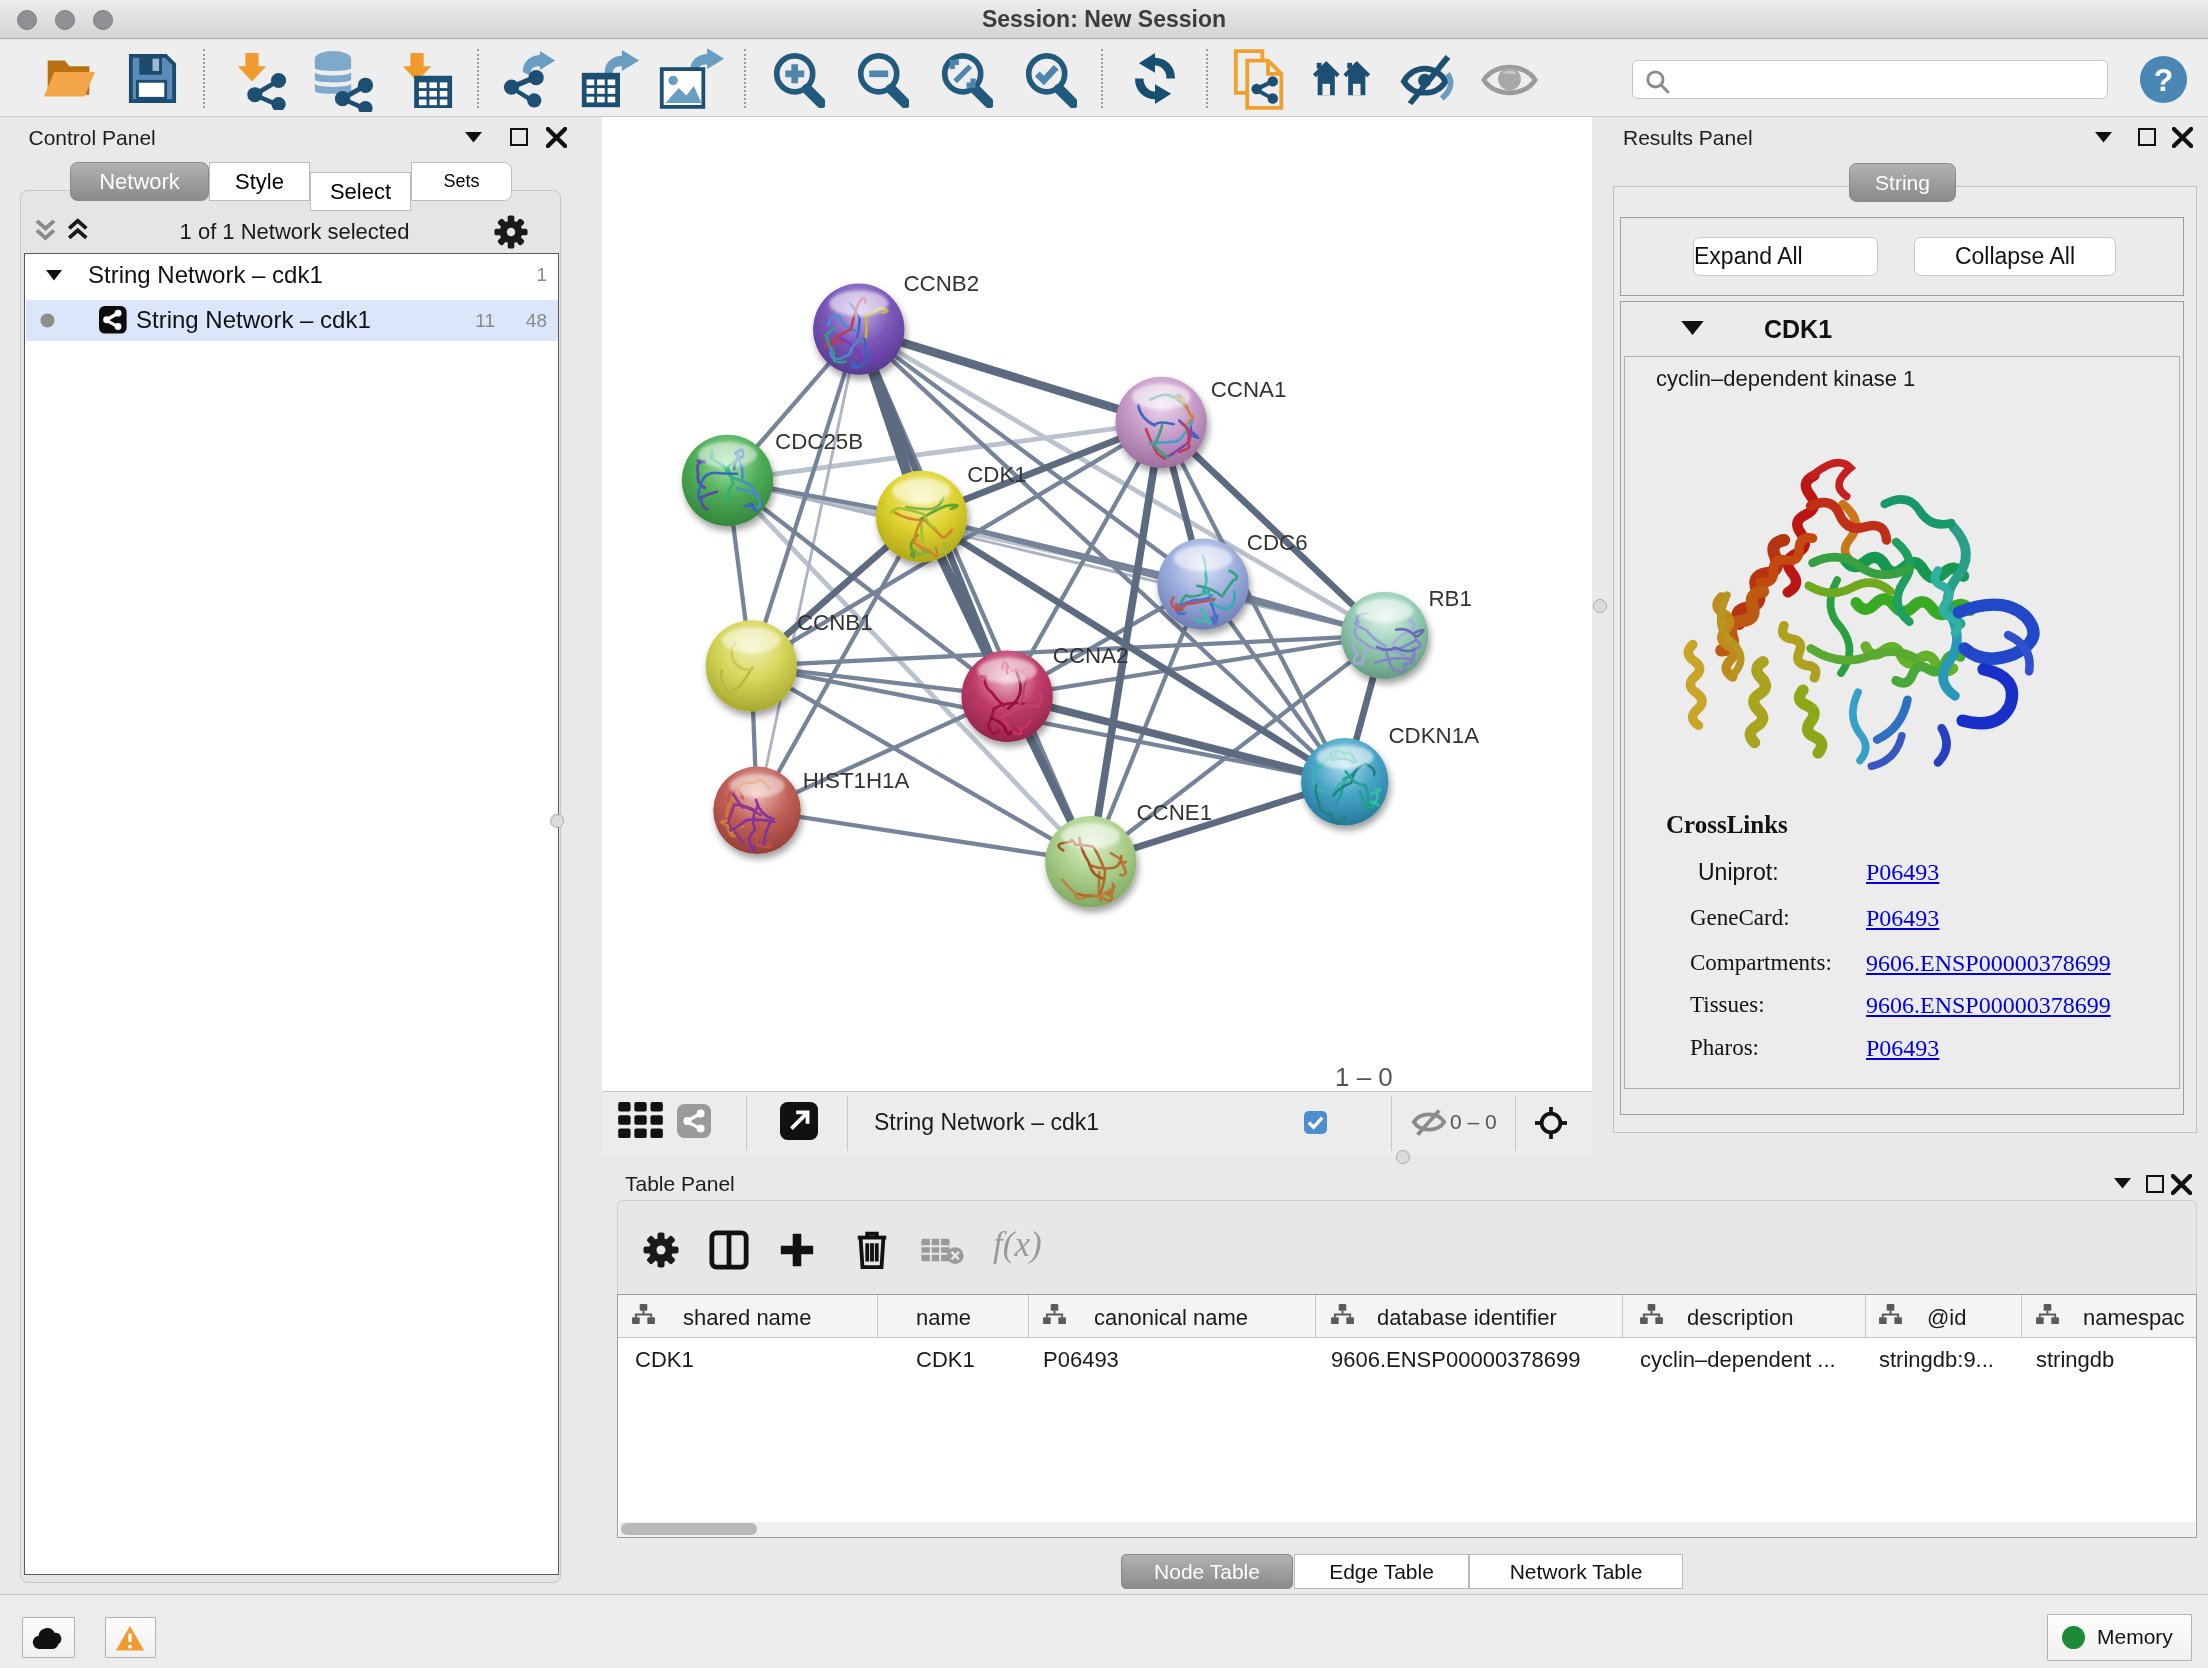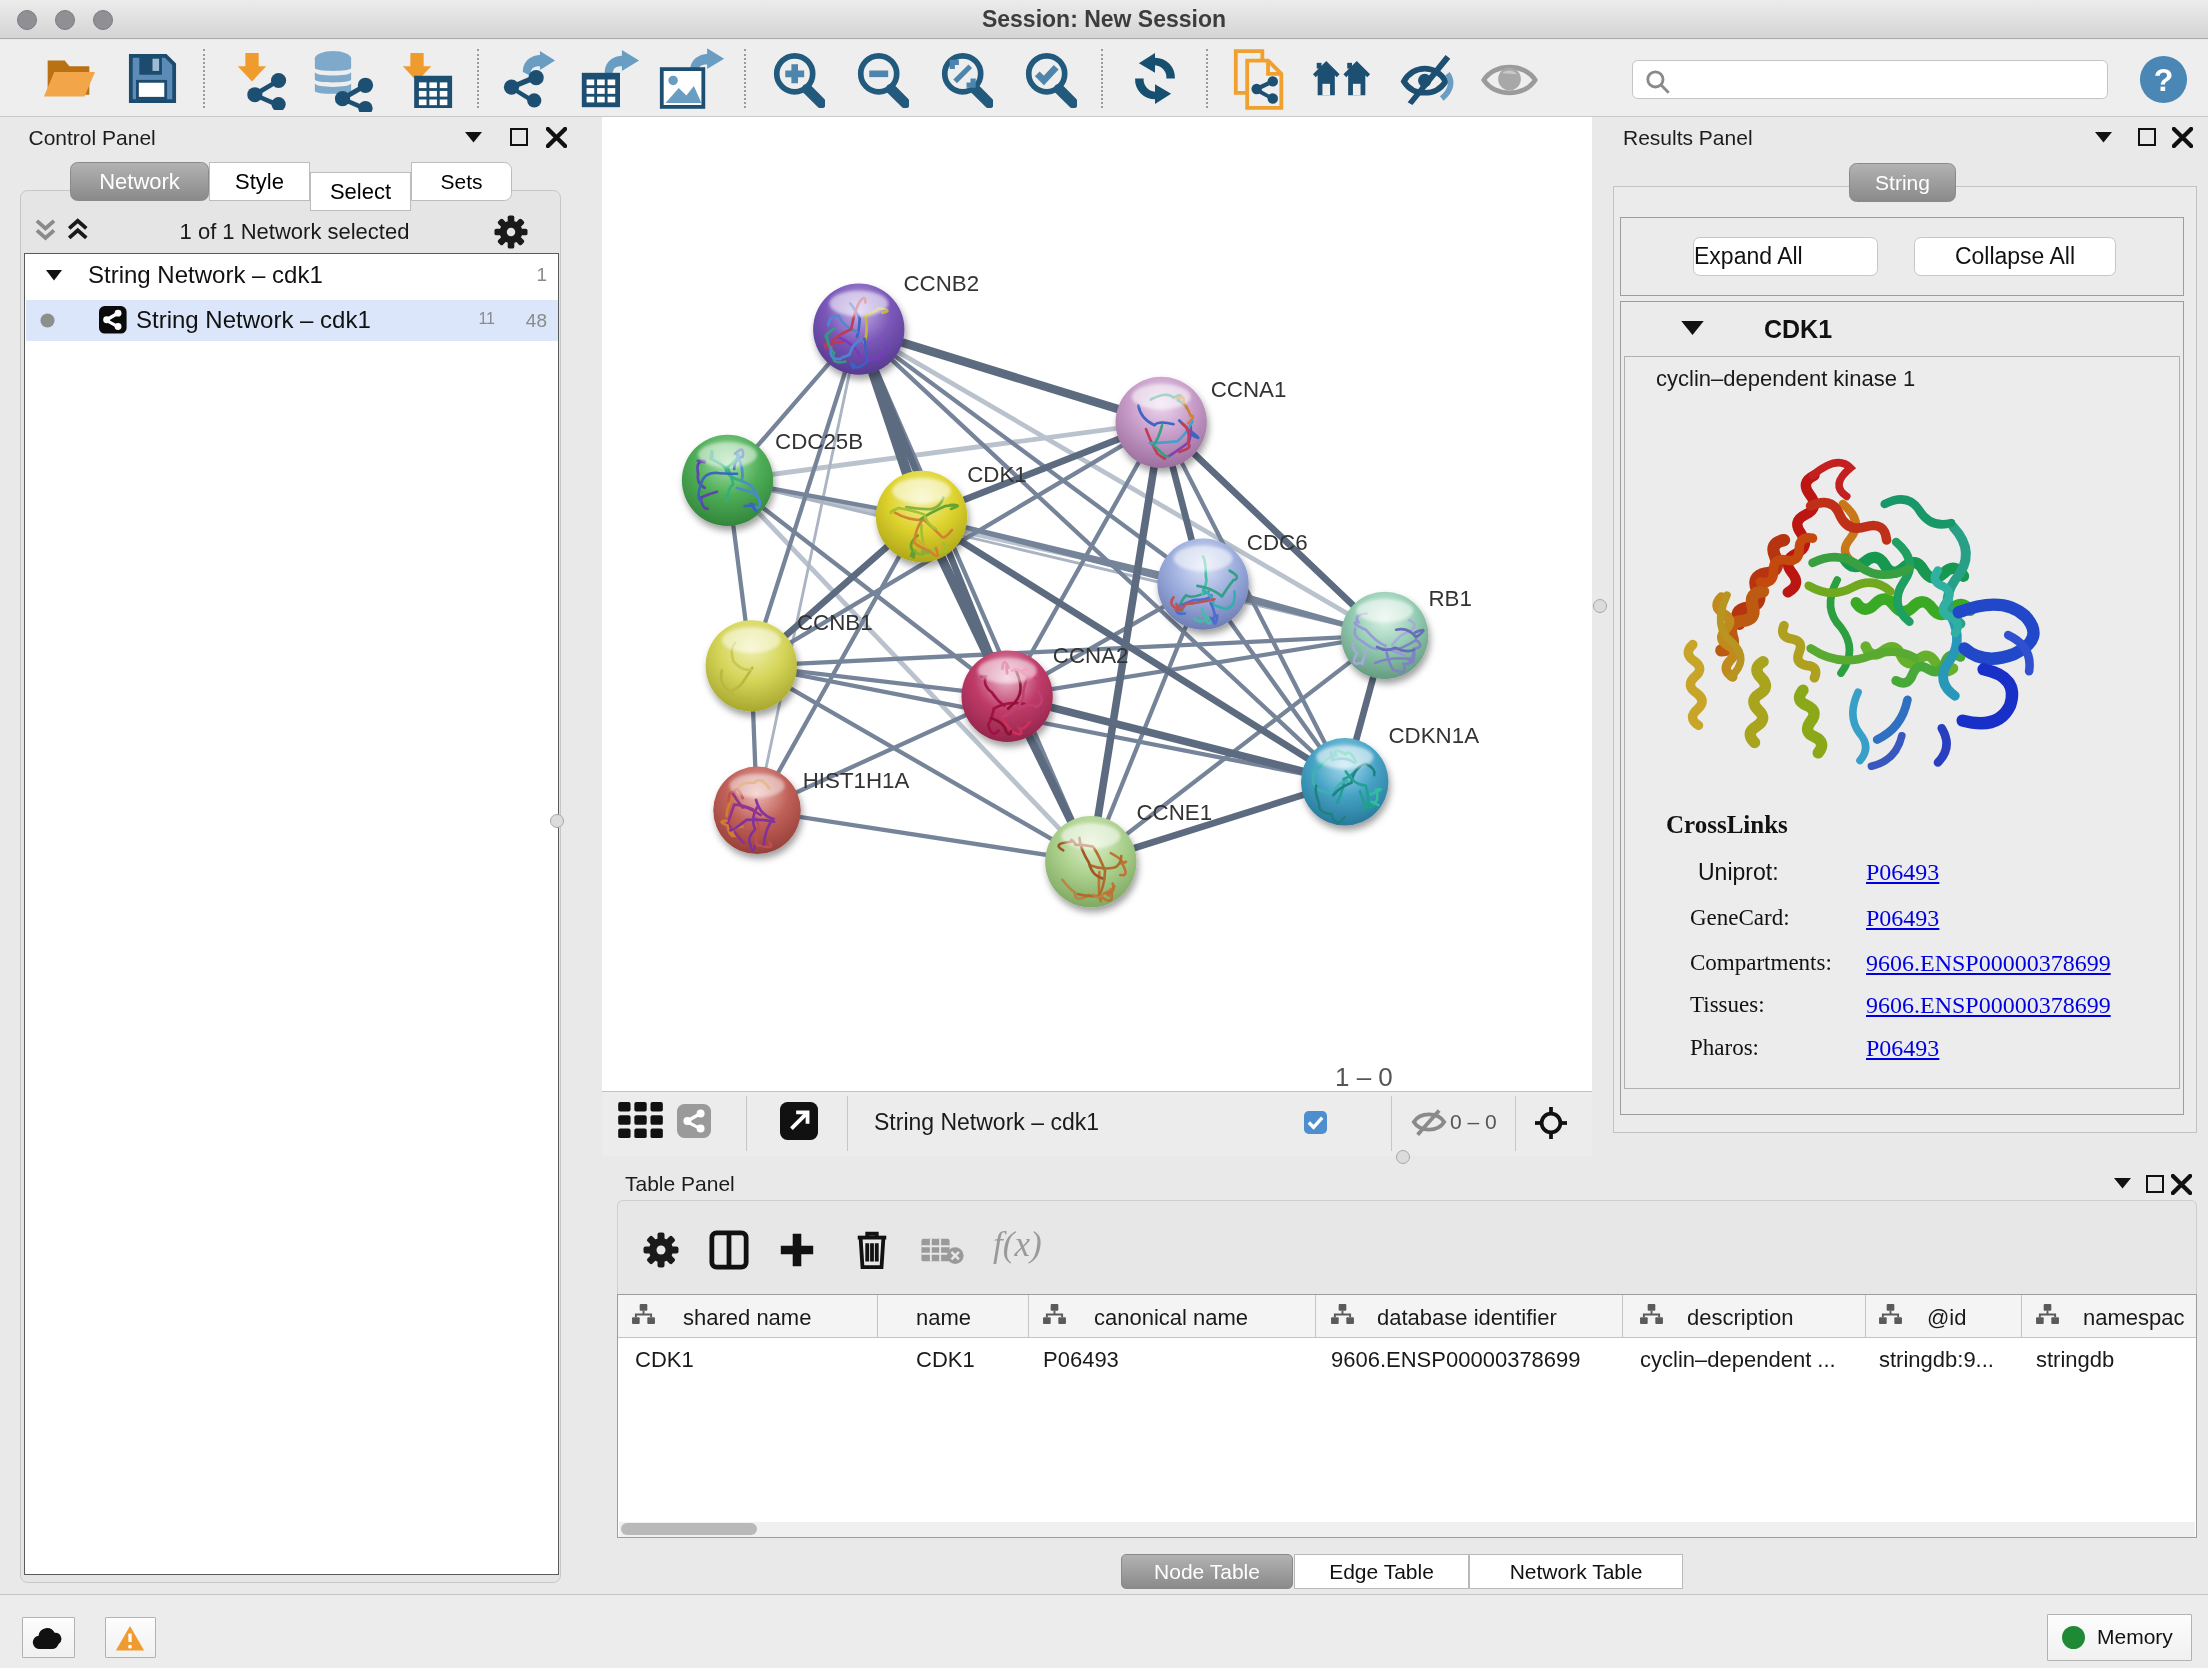--- a/index.html
+++ b/index.html
@@ -198,21 +198,21 @@
     <path d="M0 0 H18 L9 11 Z" fill="#111"></path>
   </svg>
 <div class="abs" style="left:510px;top:128px;width:18px;height:18px;border:2.4px solid #111"></div>
 <svg class="abs" style="left:546px;top:127px" width="21" height="21" viewBox="0 0 22 22">
     <path d="M2 2 L20 20 M20 2 L2 20" stroke="#111" stroke-width="4.5" stroke-linecap="round"></path>
   </svg>
 <div class="abs" style="left:20px;top:190px;width:541px;height:1393px;background:#e5e5e5;border:1px solid #c6c6c6;border-radius:7.6px"></div>
 <div class="abs" style="left:70px;top:162px;width:139px;height:39px;background:linear-gradient(#b2b2b2,#8a8a8a);border:1px solid #8a8a8a;border-radius:7.6px;color:#fff;font-size:22px;text-align:center;line-height:37px;z-index:3">Network</div>
 <div class="abs" style="left:209px;top:162px;width:101px;height:39px;background:#fff;border:1px solid #bcbcbc;font-size:22px;text-align:center;line-height:37px;z-index:2">Style</div>
 <div class="abs" style="left:310px;top:172px;width:101px;height:39px;background:#fff;border:1px solid #bcbcbc;font-size:22px;text-align:center;line-height:37px;z-index:2">Select</div>
-<div class="abs" style="left:411px;top:162px;width:101px;height:39px;background:#fff;border:1px solid #bcbcbc;border-radius:0 7.6px 7.6px 0;font-size:21px;text-align:center;line-height:37px;z-index:2">Sets</div>
+<div class="abs" style="left:411px;top:162px;width:101px;height:39px;background:#fff;border:1px solid #bcbcbc;border-radius:0 7.6px 7.6px 0;font-size:18px;text-align:center;line-height:37px;z-index:2">Sets</div>
 <svg class="abs" style="left:35px;top:217px" width="57" height="28.5" viewBox="0 0 60 30">
 <g fill="none" stroke="#8a8a8a" stroke-width="4">
       <path d="M2 4 L11 12 L20 4"></path>
       <path d="M2 14 L11 22 L20 14"></path>
     </g>
 <g fill="none" stroke="#1a1a1a" stroke-width="4">
       <path d="M36 12 L45 4 L54 12"></path>
       <path d="M36 22 L45 14 L54 22"></path>
     </g>
 </svg>
@@ -247,21 +247,21 @@
 <rect width="29" height="29" rx="6" fill="#0b0b0b"></rect>
 <g fill="#fff">
       <circle cx="8" cy="14.5" r="3.6"></circle>
       <circle cx="20" cy="7.5" r="3.6"></circle>
       <circle cx="20" cy="21.5" r="3.6"></circle>
       <path d="M7 13 L19 6 L21 9 L9 16 Z"></path>
       <path d="M7 13 L20 20 L19 23 L8 17 Z"></path>
     </g>
 </svg>
 <div class="abs" style="left:136px;top:306px;font-size:24px;color:#111">String Network – cdk1</div>
-<div class="abs" style="left:452px;top:310px;width:43px;text-align:right;font-size:16px;color:#8a8a8a">11</div>
+<div class="abs" style="left:452px;top:310px;width:43px;text-align:right;font-size:19px;color:#8a8a8a">11</div>
 <div class="abs" style="left:504px;top:310px;width:43px;text-align:right;font-size:19px;color:#8a8a8a">48</div>
 
 <div class="abs" style="left:602px;top:117px;width:990px;height:974px;background:#fff"></div>
 <svg class="abs" style="left:602px;top:117px" width="990" height="974" viewBox="0 0 1041 1024">
 <defs>
 <filter id="nsh" x="-30%" y="-30%" width="160%" height="170%">
         <feDropShadow dx="2" dy="5" stdDeviation="4" flood-color="#000" flood-opacity="0.38"></feDropShadow>
       </filter>
 <filter id="ssoft" x="-40%" y="-40%" width="180%" height="180%">
         <feGaussianBlur stdDeviation="1.6"></feGaussianBlur>

